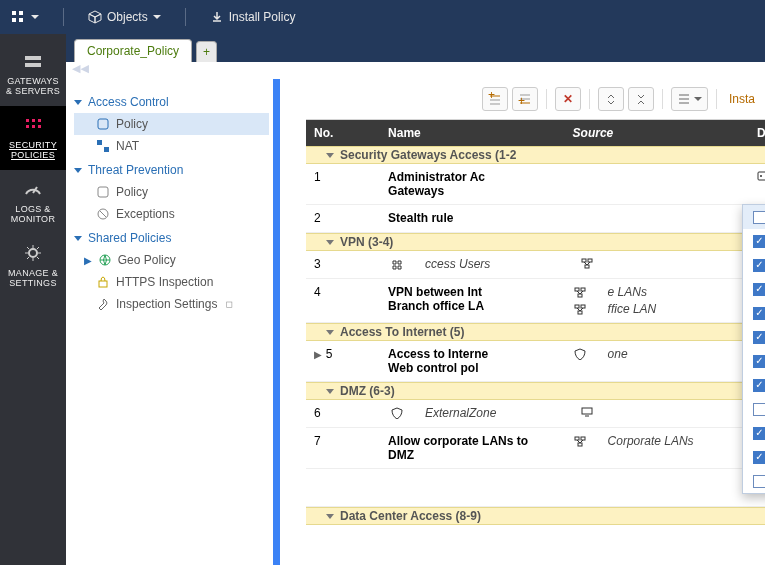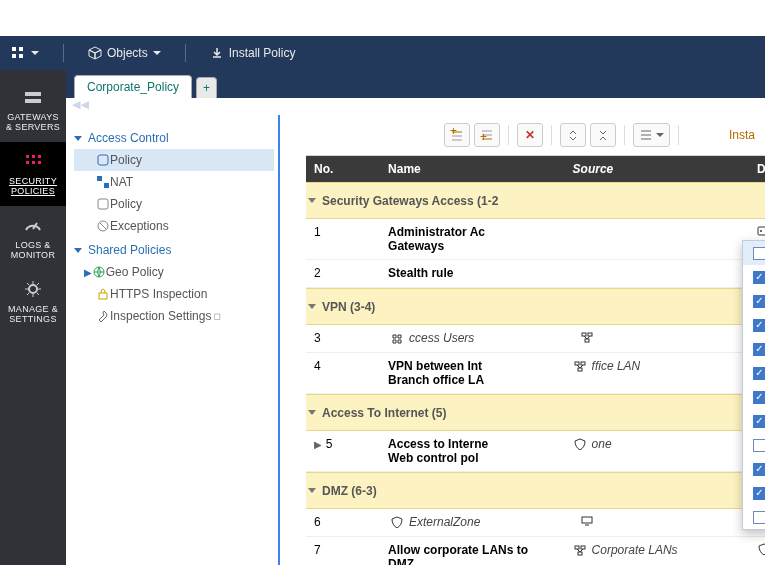--- a/index.html
+++ b/index.html
@@ -1,62 +1,62 @@
 <!DOCTYPE html>
 <html><head>
 <meta charset="utf-8">
 <style>
 * { box-sizing: border-box; margin: 0; padding: 0; font-family: "Segoe UI", Tahoma, sans-serif; font-size: 12px; }
 html, body { width: 765px; height: 565px; overflow: hidden; background: #fff; }
 .root { display: flex; flex-direction: column; width: 100%; height: 100%; }
-.topbar { height: 34px; background: #23395b; color: #fff; display: flex; align-items: center; padding: 13px 10px; gap: 24px; margin-top: 36px; }
+.topbar { height: 34px; background: #23395b; color: #fff; display: flex; align-items: center; padding: 13px 10px; gap: 24px; }
 .topbar .btn { display: flex; align-items: center; gap: 5px; color: #e8e8e8; cursor: pointer; }
 .caret-dn { width:0;height:0;border-left:4px solid transparent;border-right:4px solid transparent;border-top:4px solid #e8e8e8; }
 
 .main { flex: 1; display: flex; min-height: 0; }
 
 .leftnav { width: 66px; background: #303238; color: #ccc; display: flex; flex-direction: column; align-items: center; padding-top: 8px; }
 .leftnav .navitem { width: 100%; padding: 8px 2px 10px 2px; display:flex; flex-direction:column; align-items:center; gap:4px; text-align:center; font-size:9px; line-height:10px; color:#eee; cursor:pointer;}
 .leftnav .navitem .ic { width:22px;height:22px; display:flex;align-items:center;justify-content:center;color:#f0a; }
 .leftnav .navitem.active { background:#000; color:#fff;text-decoration:underline;}
 .leftnav .navitem .lbl {font-size:9px;letter-spacing:.3px;}
 
 .content { flex:1; display:flex; flex-direction:column; min-width:0; }
 
 .tabstrip { height: 28px; background: #23395b; display:flex; align-items:flex-end; padding-left:8px; position: relative; }
-.tab { background:#fff; border:1px solid #aaa; border-bottom:none; border-radius:4px 4px 0 0; padding:4px 12px; margin-right:4px; font-size:12px; color:#0f766e; display:flex;align-items:center;gap:6px;}
+.tab { background:#fff; border:1px solid #aaa; border-bottom:none; border-radius:4px 4px 0 0; padding:4px 12px; margin-right:4px; font-size:12px; color:#4d7c0f; display:flex;align-items:center;gap:6px;}
 .tab.add { padding:3px 6px; background:#e9e9e9; cursor:pointer;}
 .collapse-hint { color:#cfd6e6; font-size:11px; margin-left:6px; padding-bottom:4px;cursor:pointer;}
 
 .body { flex:1; display:flex; min-height:0; }
-.tree { width: 214px; border-right:2px solid #3b82f6; padding:10px 4px 0 8px; overflow:auto; }
+.tree { width: 214px; border-right:7px solid #3b82f6; padding:10px 4px 0 8px; overflow:auto; }
 .tree .group { color:#2a6fb5; font-size:13px; margin:6px 0 4px 0; display:flex;align-items:center;gap:6px; cursor:pointer;}
 .tree .group::before { content:""; width:0;height:0;border-left:4px solid transparent;border-right:4px solid transparent;border-top:5px solid #2a6fb5; }
-.tree .item { display:flex; align-items:center; padding:4px 4px 4px 22px; color:#555; cursor:pointer;}
+.tree .item { display:flex; align-items:center; gap:6px; padding:4px 4px 4px 22px; color:#555; cursor:pointer;}
 .tree .item.sel { background:#d9e7f7; }
 .tree .item .ic{width:14px;height:14px;display:flex;align-items:center;justify-content:center;color:#777;}
 
 .grid-wrap { flex:1; display:flex; flex-direction:column; min-width:0; position:relative; background:#fff;}
 .toolbar { height:40px; display:flex; justify-content:flex-end; align-items:center; gap:4px; padding:0 6px; }
 .toolbar .tbtn { border:1px solid #ccc; background:#fafafa;border-radius:3px; height:24px; min-width:26px; padding:0 5px; display:flex;align-items:center;justify-content:center; color:#555; cursor:pointer;}
 .toolbar .tbtn.red { color:#c0392b; font-weight:bold;}
 .toolbar .sep { width:1px;height:20px;background:#ddd; margin:0 4px;}
-.toolbar .install { color:#b56a00; font-size:12px; padding:0 4px;margin-left:38px;}
+.toolbar .install { color:#b56a00; font-size:12px; padding:0 4px;}
 
 .grid { flex:1; overflow:hidden; position:relative; border-top:1px solid #d4d4d4;margin-left:26px;}
 .ghdr { display:flex; background:#3a3a3a; color:#fff; height:26px; align-items:center; font-weight:600; }
 .ghdr .col, .row .col { padding:4px 8px; overflow:hidden; white-space:nowrap; text-overflow:ellipsis; }
 .col-no{width:76px;} .col-name{width:190px;} .col-src{width:190px;font-style:italic;} .col-dest{flex:1;}
-.section { background:#fdf2c2; border-top:1px solid #e6d98e; border-bottom:1px solid #e6d98e; display:flex; align-items:center; height:37px; padding-left:2px; gap:6px; font-weight:600; color:#555; cursor:pointer;}
+.section { background:#fdf2c2; border-top:1px solid #e6d98e; border-bottom:1px solid #e6d98e; display:flex; align-items:center; height:18px; padding-left:20px; gap:6px; font-weight:600; color:#555; cursor:pointer;}
 .section .chev{width:0;height:0;border-left:4px solid transparent;border-right:4px solid transparent;border-top:5px solid #777;}
 .row { display:flex; border-bottom:1px solid #eee; min-height:28px; align-items:flex-start;}
 .row .col { padding:6px 8px; }
 .row .col-name { white-space:normal; line-height:14px;font-weight:bold; }
 .row .col-src, .row .col-dest { display:flex;flex-direction:column;gap:3px; }
-.cell-item{display:flex;align-items:center;gap:5px;color:#444;}
+.cell-item{display:flex;align-items:center;gap:21px;color:#444;}
 .cell-item .obj-icon{width:14px;height:12px;display:flex;align-items:center;justify-content:center;color:#666;}
 
 
 .ctxmenu { position:absolute; left:462px; top:125px; width:166px; background:#fff; border:1px solid #bfcde0; box-shadow:0 4px 10px rgba(0,0,0,.25); z-index:50;}
 .ctxmenu .mi { display:flex; align-items:center; gap:8px; height:24px; padding:0 10px; cursor:pointer;}
 .ctxmenu .mi.hl{ background:#e3edf9;}
 .ctxmenu .cb{width:13px;height:13px;border:1px solid #6b8bbd;display:flex;align-items:center;justify-content:center;background:#fff;}
 .ctxmenu .cb.c{background:#3e78c7;border-color:#3e78c7;}
 .ctxmenu .cb.c::after{content:"\2713";color:#fff;font-size:10px;line-height:1;}
 
@@ -170,20 +170,23 @@
           <div class="item">
               <span class="ic">
                 <svg width="12" height="12">
                   <rect x="0" y="0" width="5" height="5" fill="#2a6fb5"></rect>
                   <rect x="7" y="7" width="5" height="5" fill="#2a6fb5"></rect>
                 </svg>
               </span>
               <span>NAT</span>
             </div>
 
+          <div class="group">
+              <span>Threat Prevention</span>
+            </div>
           <div class="item">
               <span class="ic">
                 <svg width="12" height="12">
                   <rect x="1" y="1" width="10" height="10" rx="2" fill="none" stroke="#888"></rect>
                 </svg>
               </span>
               <span>Policy</span>
             </div>
           <div class="item">
               <span class="ic">
@@ -354,137 +357,150 @@
                     <div class="cell-item">
                       <span class="obj-icon">
                         <svg width="14" height="12">
                           <rect x="2" y="2" width="4" height="3" fill="none" stroke="#333"></rect>
                           <rect x="8" y="2" width="4" height="3" fill="none" stroke="#333"></rect>
                           <rect x="5" y="8" width="4" height="3" fill="none" stroke="#333"></rect>
                           <line x1="4" y1="5" x2="7" y2="8" stroke="#333"></line>
                           <line x1="10" y1="5" x2="7" y2="8" stroke="#333"></line>
                         </svg>
                       </span>
-                      <span>ffice LAN</span>
-                    </div>
-                  </div>
-      <div class="col col-dest">
+                      <span>e LANs</span>
+                    </div>
                     <div class="cell-item">
                       <span class="obj-icon">
                         <svg width="14" height="12">
                           <rect x="2" y="2" width="4" height="3" fill="none" stroke="#333"></rect>
                           <rect x="8" y="2" width="4" height="3" fill="none" stroke="#333"></rect>
                           <rect x="5" y="8" width="4" height="3" fill="none" stroke="#333"></rect>
                           <line x1="4" y1="5" x2="7" y2="8" stroke="#333"></line>
                           <line x1="10" y1="5" x2="7" y2="8" stroke="#333"></line>
                         </svg>
                       </span>
-                      <span></span>
-                    </div>
+                      <span>ffice LAN</span>
+                    </div>
+                  </div>
+      <div class="col col-dest">
                     <div class="cell-item">
                       <span class="obj-icon">
                         <svg width="14" height="12">
                           <rect x="2" y="2" width="4" height="3" fill="none" stroke="#333"></rect>
                           <rect x="8" y="2" width="4" height="3" fill="none" stroke="#333"></rect>
                           <rect x="5" y="8" width="4" height="3" fill="none" stroke="#333"></rect>
                           <line x1="4" y1="5" x2="7" y2="8" stroke="#333"></line>
                           <line x1="10" y1="5" x2="7" y2="8" stroke="#333"></line>
                         </svg>
                       </span>
                       <span></span>
                     </div>
-                  </div>
-    </div>
-                <div class="section">
-                  <span class="chev"></span>
-                  <span>Access To Internet (5)</span>
-                </div>
-                <div class="row">
-      <div class="col col-no"><span style="margin-right:4px;color:#666;font-size:10px;">▶</span>5</div>
-      <div class="col col-name">Access to Interne<br>Web control pol</div>
-      <div class="col col-src">
-                    <div class="cell-item">
-                      <span class="obj-icon">
-                        <svg width="14" height="12">
-                          <path d="M7 1 L12 3 Q12 9 7 12 Q2 9 2 3 Z" fill="none" stroke="#333"></path>
-                        </svg>
-                      </span>
-                      <span>one</span>
-                    </div>
-                  </div>
-      <div class="col col-dest">
-                    <div class="cell-item">
-                      <span class="obj-icon">
-                        <svg width="16" height="12">
-                          <path d="M5 9 Q2 9 2 6 Q2 4 4 4 Q4 2 7 2 Q10 2 10 4 Q13 4 13 7 Q13 9 11 9 Z" fill="none" stroke="#bbb"></path>
-                        </svg>
-                      </span>
-                      <span></span>
-                    </div>
-                  </div>
-    </div>
-                <div class="section">
-                  <span class="chev"></span>
-                  <span>DMZ (6-3)</span>
-                </div>
-                <div class="row">
-      <div class="col col-no">6</div>
-      <div class="col col-src">
-                    <div class="cell-item">
-                      <span class="obj-icon">
-                        <svg width="14" height="12">
-                          <path d="M7 1 L12 3 Q12 9 7 12 Q2 9 2 3 Z" fill="none" stroke="#333"></path>
-                        </svg>
-                      </span>
-                      <span>ExternalZone</span>
-                    </div>
-                  </div>
-      <div class="col col-dest">
-                    <div class="cell-item">
-                      <span class="obj-icon">
-                        <svg width="14" height="12">
-                          <rect x="2" y="2" width="10" height="6" fill="none" stroke="#333"></rect>
-                          <line x1="5" y1="10" x2="9" y2="10" stroke="#333"></line>
-                        </svg>
-                      </span>
-                      <span></span>
-                    </div>
-                  </div>
-    </div>
-                <div class="row">
-      <div class="col col-no">7</div>
-      <div class="col col-name">Allow corporate LANs to DMZ</div>
-      <div class="col col-src">
                     <div class="cell-item">
                       <span class="obj-icon">
                         <svg width="14" height="12">
                           <rect x="2" y="2" width="4" height="3" fill="none" stroke="#333"></rect>
                           <rect x="8" y="2" width="4" height="3" fill="none" stroke="#333"></rect>
                           <rect x="5" y="8" width="4" height="3" fill="none" stroke="#333"></rect>
                           <line x1="4" y1="5" x2="7" y2="8" stroke="#333"></line>
                           <line x1="10" y1="5" x2="7" y2="8" stroke="#333"></line>
                         </svg>
                       </span>
+                      <span></span>
+                    </div>
+                  </div>
+    </div>
+                <div class="section">
+                  <span class="chev"></span>
+                  <span>Access To Internet (5)</span>
+                </div>
+                <div class="row">
+      <div class="col col-no"><span style="margin-right:4px;color:#666;font-size:10px;">▶</span>5</div>
+      <div class="col col-name">Access to Interne<br>Web control pol</div>
+      <div class="col col-src">
+                    <div class="cell-item">
+                      <span class="obj-icon">
+                        <svg width="14" height="12">
+                          <path d="M7 1 L12 3 Q12 9 7 12 Q2 9 2 3 Z" fill="none" stroke="#333"></path>
+                        </svg>
+                      </span>
+                      <span>one</span>
+                    </div>
+                  </div>
+      <div class="col col-dest">
+                    <div class="cell-item">
+                      <span class="obj-icon">
+                        <svg width="16" height="12">
+                          <path d="M5 9 Q2 9 2 6 Q2 4 4 4 Q4 2 7 2 Q10 2 10 4 Q13 4 13 7 Q13 9 11 9 Z" fill="none" stroke="#bbb"></path>
+                        </svg>
+                      </span>
+                      <span></span>
+                    </div>
+                  </div>
+    </div>
+                <div class="section">
+                  <span class="chev"></span>
+                  <span>DMZ (6-3)</span>
+                </div>
+                <div class="row">
+      <div class="col col-no">6</div>
+      <div class="col col-src">
+                    <div class="cell-item">
+                      <span class="obj-icon">
+                        <svg width="14" height="12">
+                          <path d="M7 1 L12 3 Q12 9 7 12 Q2 9 2 3 Z" fill="none" stroke="#333"></path>
+                        </svg>
+                      </span>
+                      <span>ExternalZone</span>
+                    </div>
+                  </div>
+      <div class="col col-dest">
+                    <div class="cell-item">
+                      <span class="obj-icon">
+                        <svg width="14" height="12">
+                          <rect x="2" y="2" width="10" height="6" fill="none" stroke="#333"></rect>
+                          <line x1="5" y1="10" x2="9" y2="10" stroke="#333"></line>
+                        </svg>
+                      </span>
+                      <span></span>
+                    </div>
+                  </div>
+    </div>
+                <div class="row">
+      <div class="col col-no">7</div>
+      <div class="col col-name">Allow corporate LANs to DMZ</div>
+      <div class="col col-src">
+                    <div class="cell-item">
+                      <span class="obj-icon">
+                        <svg width="14" height="12">
+                          <rect x="2" y="2" width="4" height="3" fill="none" stroke="#333"></rect>
+                          <rect x="8" y="2" width="4" height="3" fill="none" stroke="#333"></rect>
+                          <rect x="5" y="8" width="4" height="3" fill="none" stroke="#333"></rect>
+                          <line x1="4" y1="5" x2="7" y2="8" stroke="#333"></line>
+                          <line x1="10" y1="5" x2="7" y2="8" stroke="#333"></line>
+                        </svg>
+                      </span>
                       <span>Corporate LANs</span>
                     </div>
                   </div>
       <div class="col col-dest">
                     <div class="cell-item">
                       <span class="obj-icon">
                         <svg width="14" height="12">
                           <path d="M7 1 L12 3 Q12 9 7 12 Q2 9 2 3 Z" fill="none" stroke="#333"></path>
                         </svg>
                       </span>
                       <span></span>
                     </div>
                   </div>
     </div>
                 <div style="height:38px;border-bottom:1px solid #eee;"></div>
                 <div class="section">
                   <span class="chev"></span>
+                  <span>Data Center Access (8-9)</span>
                 </div>
               </div>
           </div>
 
           <div class="ctxmenu">
               <div class="mi hl">
                 <span class="cb"></span>
               </div>
               <div class="mi">
                 <span class="cb c"></span>

